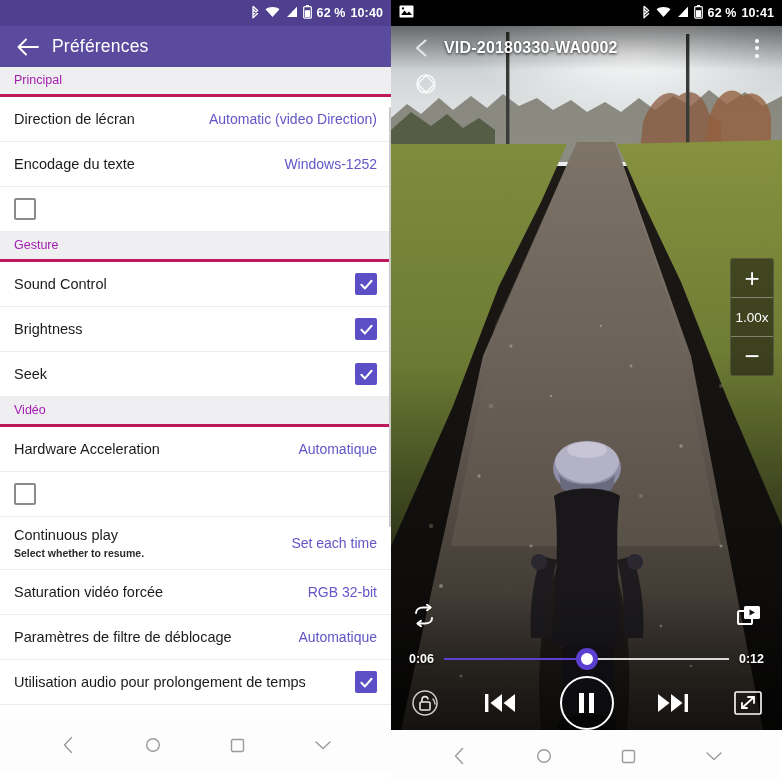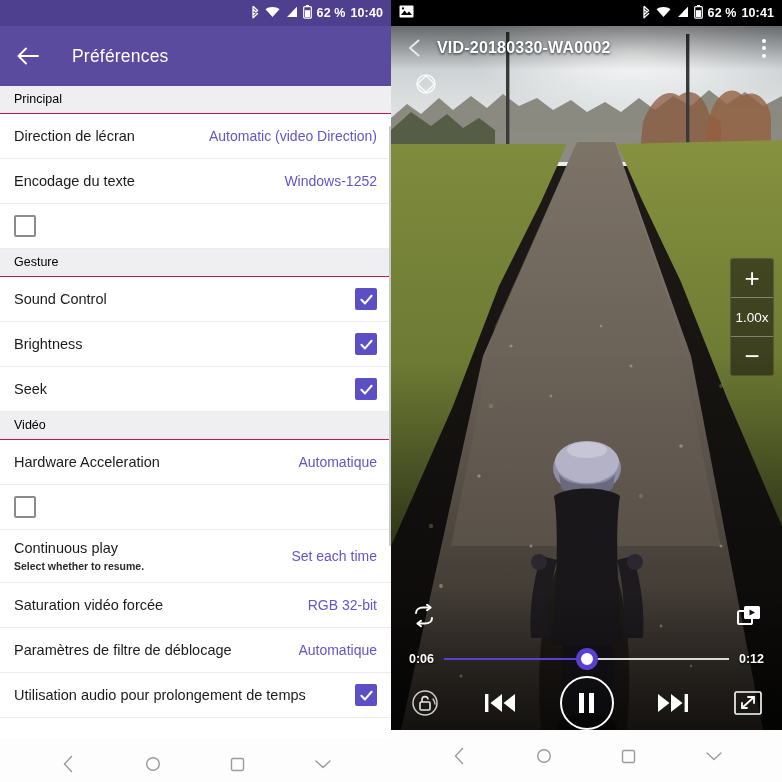--- a/index.html
+++ b/index.html
@@ -17,31 +17,31 @@
   }
   .statusbar.purple { background:#4e3f8f; }
   .statusbar.black  { background:#000; }
   .sb-left { display:flex; align-items:center; gap:5px; }
   .sb-right { margin-left:auto; display:flex; align-items:center; gap:5px; }
   .sb-text { font-size:12.5px; font-weight:bold; }
   .ico { display:inline-block; line-height:1; }
 
   
   .appbar {
-    height:60px; background:#5b4b9e; display:flex; align-items:center;
-    padding:0 16px; gap:32px; color:#fff;
+    height:41px; background:#5b4b9e; display:flex; align-items:center;
+    padding:0 16px; gap:12px; color:#fff;
   }
   .appbar-title { font-size:17.5px; font-weight:400; letter-spacing:.2px; }
   .back-arrow { width:24px; height:24px; display:flex; align-items:center; justify-content:center; }
 
   
   .settings { height:652px; overflow:hidden; position:relative; background:#fff; }
   .section-header {
-    background:#efeff1; color:#000000; font-size:12.5px;
-    padding:6px 14px 7px 14px; border-bottom:1px solid #be185d;
+    background:#efeff1; color:#a21caf; font-size:12.5px;
+    padding:6px 14px 7px 14px; border-bottom:3px solid #be185d;
   }
   .row {
     display:flex; align-items:center; min-height:45px;
     padding:9px 14px; border-bottom:1px solid #ececed; background:#fff; gap:16px;
   }
   .row-texts { flex:1 1 auto; min-width:0; }
   .row-title { font-size:14.5px; color:#1b1b1b; line-height:1.3; }
   .row-sub { font-size:10.5px; color:#2a2a2a; line-height:1.26; margin-top:2px; font-weight:bold;}
   .row-value { font-size:14px; color:#6256c8; white-space:nowrap; flex:0 0 auto; }
   .cb { width:22px; height:22px; flex:0 0 auto; border-radius:2px; }
@@ -60,21 +60,21 @@
     background:#fdfdfd; padding:0 26px;
   }
   .navbar .nb { color:#9a9a9f; display:flex; align-items:center; justify-content:center; width:34px; height:34px; }
 
   
   .video-wrap { position:relative; height:704px; overflow:hidden; background:#0a0a0a; }
   .video-canvas { position:absolute; inset:0; }
 
   .topbar {
     position:absolute; left:0; right:0; top:0; height:44px; display:flex;
-    align-items:center; gap:10px; padding:0 12px;
+    align-items:center; gap:10px; padding:0 19px;
     background:linear-gradient(to bottom, rgba(0,0,0,.45), rgba(0,0,0,0));
     color:#fff;
   }
   .video-title {
     font-size:16px; font-weight:bold; color:#fff; letter-spacing:.2px;
     text-shadow:0 1px 3px rgba(0,0,0,.8); flex:1 1 auto;
   }
   .dots { display:flex; flex-direction:column; gap:3.5px; align-items:center; padding:4px; }
   .dots i { width:4px; height:4px; background:#fff; border-radius:50%; display:block; }
 

